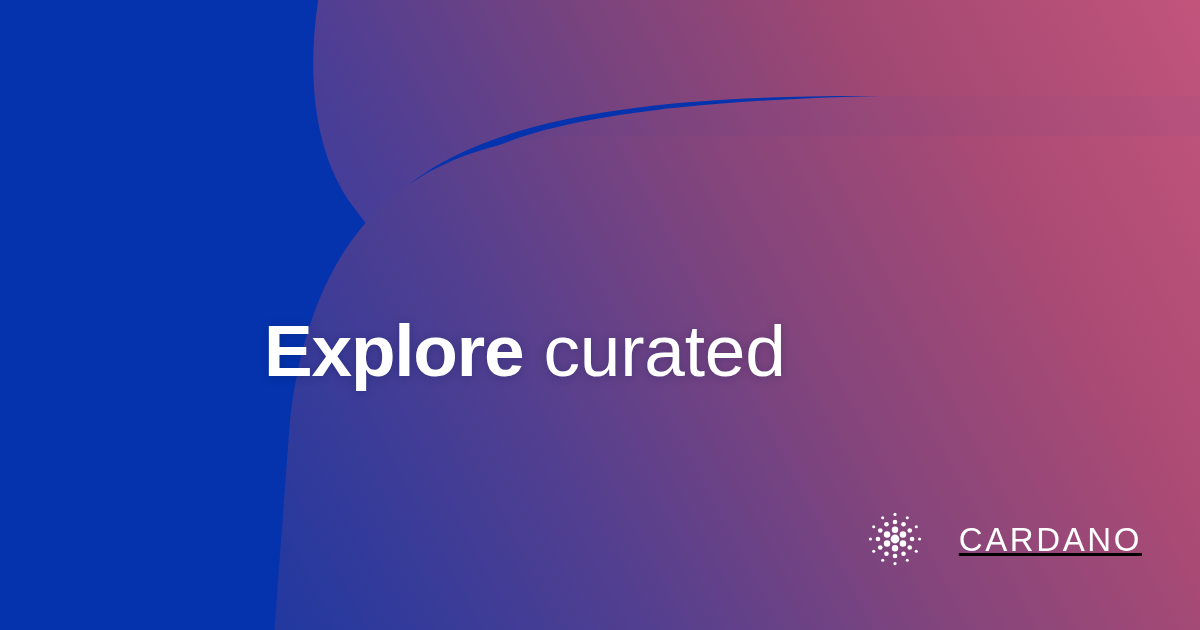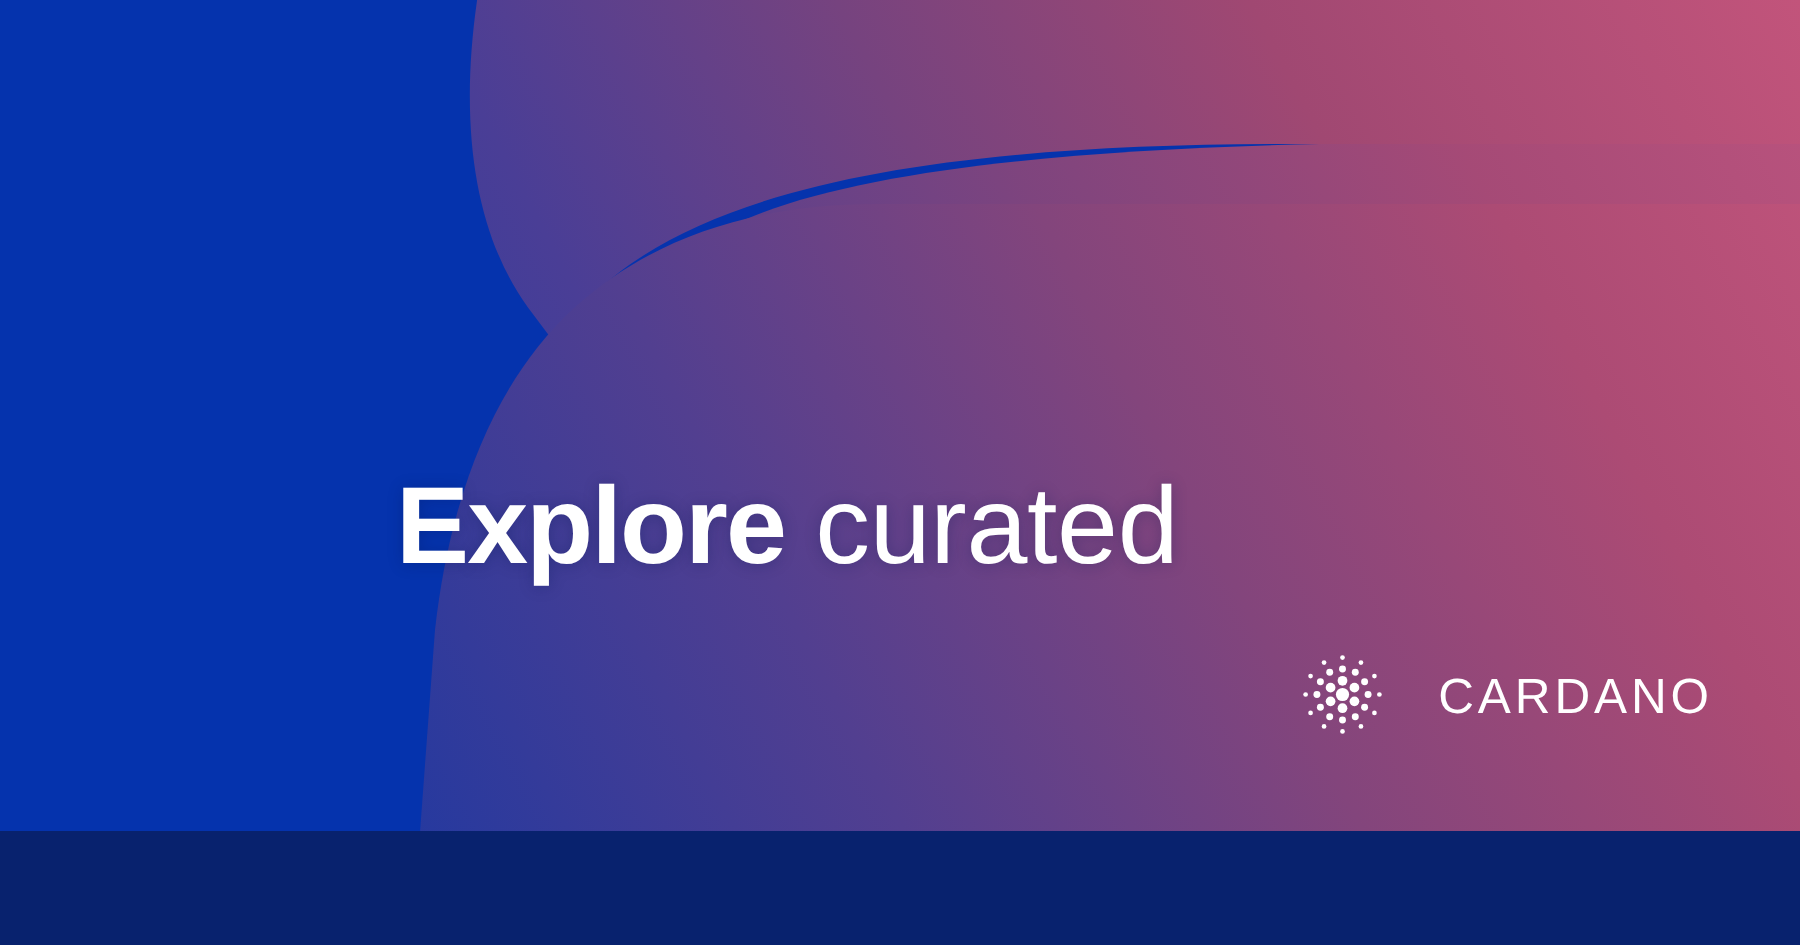--- a/index.html
+++ b/index.html
@@ -7,21 +7,21 @@
 
   html, body {
     width:1200px; height:630px;
     overflow:hidden;
     background:#08226e;
     font-family:"Liberation Sans", sans-serif;
   }
 
   #stage {
     position:relative;
-    width:1200px; height:554px;
+    width:1200px; height:630px;
     overflow:hidden;
     background:#0533AD;           
   }
 
   
   #bg-art {
     position:absolute;
     inset:0;
     width:1200px; height:630px;
     display:block;
@@ -55,20 +55,21 @@
 
   
   #brand {
     position:absolute;
     right:58px;
     bottom:60px;
     display:flex;
     align-items:center;
     gap:35px;
     height:62px;
+    text-decoration:underline;
   }
   #brand-mark { width:58px; height:58px; display:block; flex:0 0 auto; }
   #brand-word {
     color:#ffffff;
     font-size:33px;
     font-weight:400;
     letter-spacing:2.6px;
     line-height:1;
     white-space:nowrap;
     -webkit-font-smoothing:antialiased;

